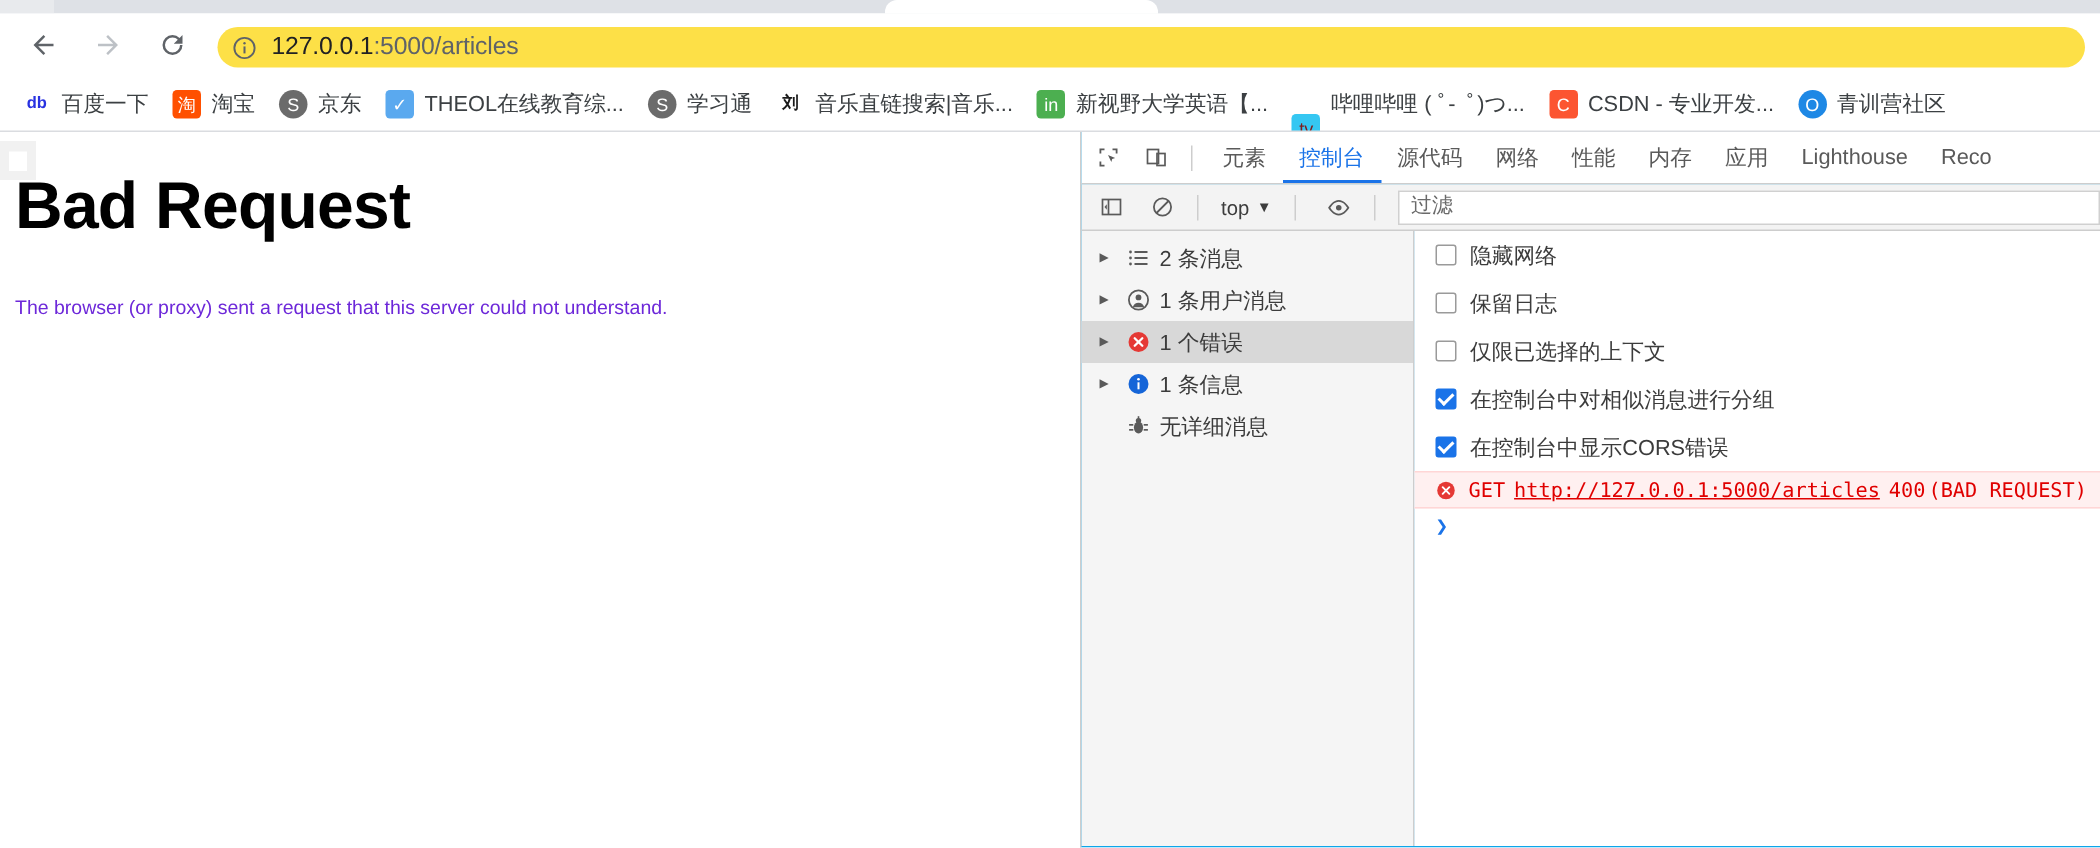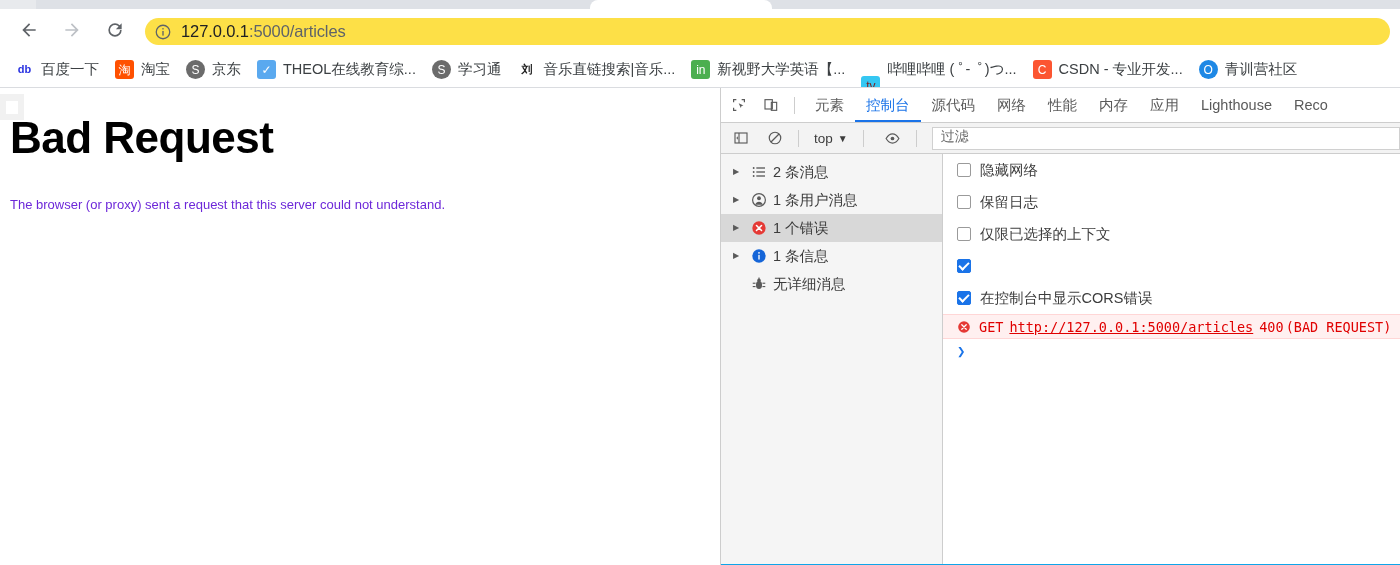--- a/index.html
+++ b/index.html
@@ -442,20 +442,21 @@
             <div class="opt-row">
               <span class="cbx"></span>
               <span>保留日志</span>
             </div>
             <div class="opt-row">
               <span class="cbx"></span>
               <span>仅限已选择的上下文</span>
             </div>
             <div class="opt-row">
               <span class="cbx on"></span>
+              <span>在控制台中对相似消息进行分组</span>
             </div>
             <div class="opt-row">
               <span class="cbx on"></span>
               <span>在控制台中显示CORS错误</span>
             </div>
           </div>
 
         <div class="err-row">
           <span class="err-ico">
             <svg width="14" height="14" viewBox="0 0 24 24">

